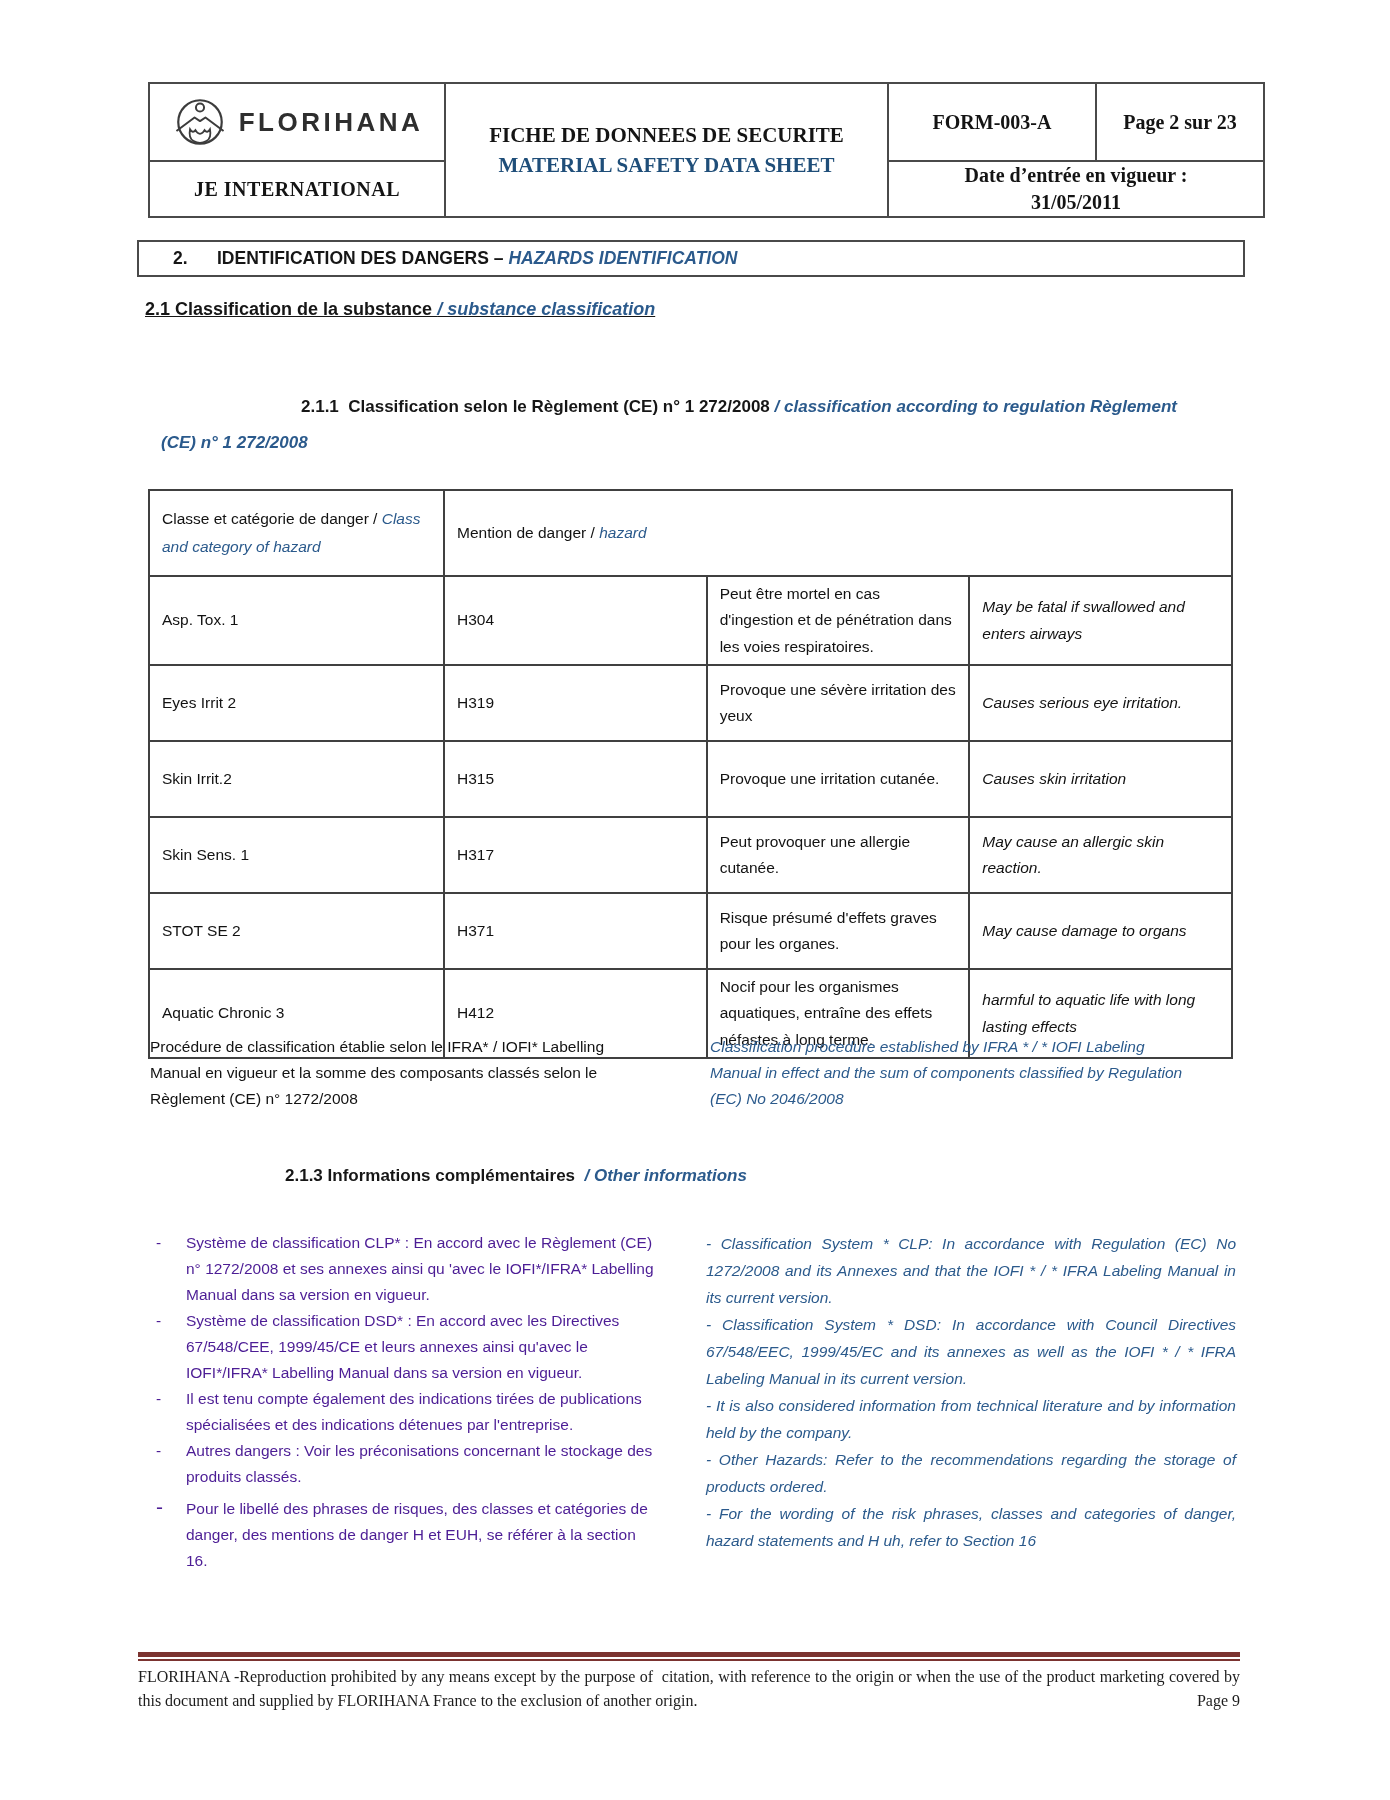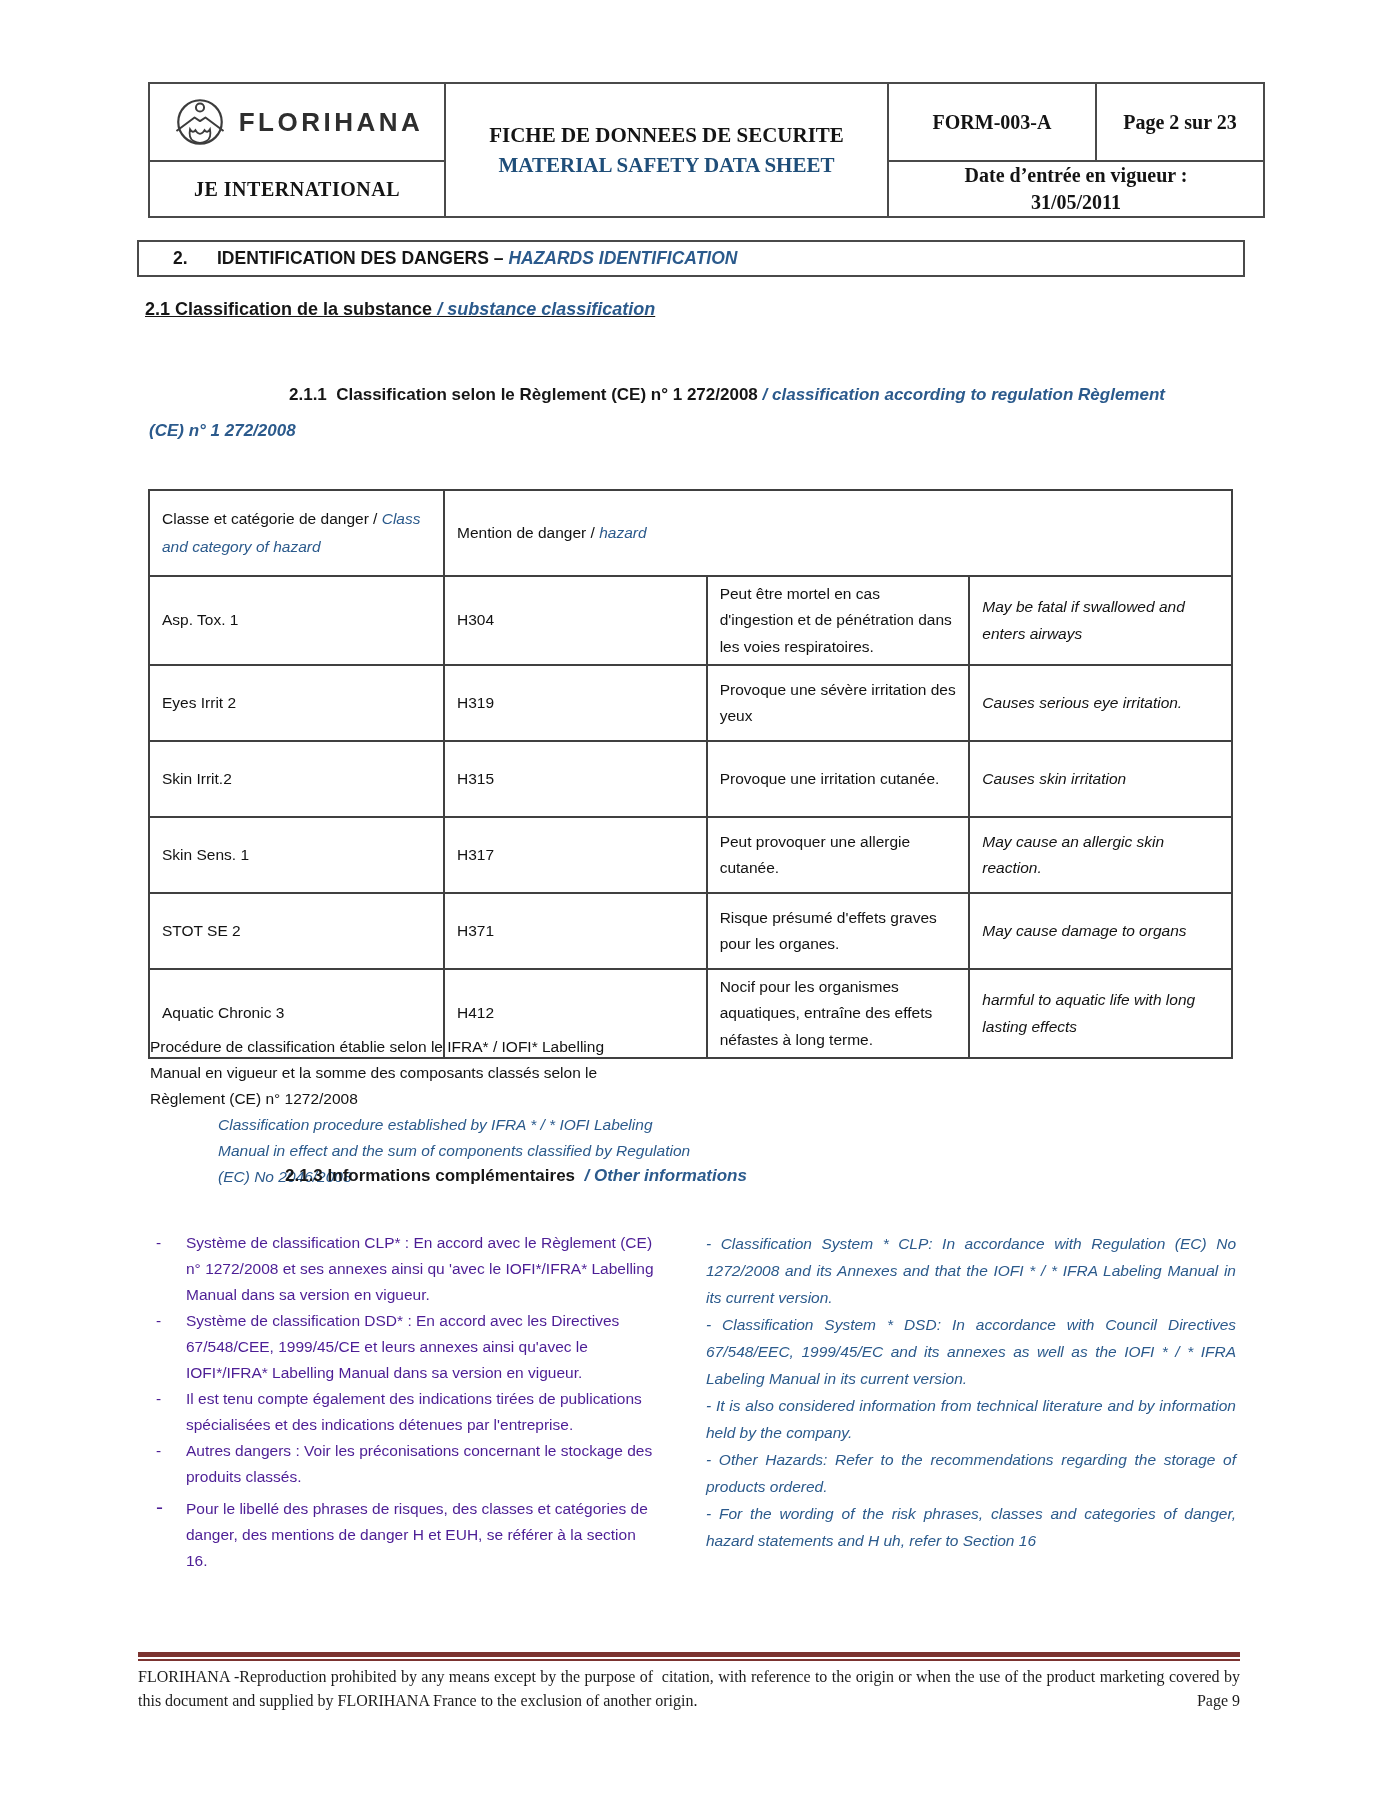--- a/index.html
+++ b/index.html
@@ -43,21 +43,21 @@
     position:absolute;left:137px;top:240px;width:1108px;height:37px;
     border:2px solid #4a4a4a;box-sizing:border-box;display:flex;align-items:center;
     font-weight:bold;font-size:17.5px;color:#161616;
   }
   .section-num{margin-left:34px;width:44px;flex:0 0 auto;}
   .sec-en{color:var(--accent_blue);font-style:italic;white-space:pre;}
   
   .h21{position:absolute;left:145px;top:299px;font-weight:bold;font-size:18px;color:#161616;text-decoration:underline;}
   .h21 .en, .h211 .en, .h213 .en{color:var(--accent_blue);font-style:italic;white-space:pre-wrap;}
   .h211{position:absolute;left:145px;top:373px;width:1055px;text-indent:140px;
-    font-weight:bold;font-size:17px;line-height:36px;color:#161616;margin:4px;}
+    font-weight:bold;font-size:17px;line-height:36px;color:#161616;margin:16px;}
   .h213{position:absolute;left:145px;top:1166px;width:1055px;text-indent:140px;
     font-weight:bold;font-size:17px;color:#161616;margin:0;}
   
   .hazard-table{
     position:absolute;left:148px;top:489px;width:1085px;border-collapse:collapse;table-layout:fixed;
   }
   .hazard-table td{
     border:2px solid #404040;padding:4px 12px;font-size:15.5px;line-height:1.7;
     color:#121212;vertical-align:middle;box-sizing:border-box;
   }
@@ -66,21 +66,21 @@
   .col-fr{width:363px;}
   .col-en{width:347px;}
   .hdr-row td{height:86px;line-height:1.8;}
   .en-cell{color:var(--accent_blue);font-style:italic;line-height:2.15;}
   .inline-en{color:var(--accent_blue);font-style:italic;}
   .code-cell{text-align:left;padding:4px 8px;}
   .stot{font-size:13px;}
   .row-tall td{height:86px;}
   .row-mid td{height:76px;}
   
-  .procedure{position:absolute;left:150px;top:1034px;display:flex;flex-direction:column;}
+  .procedure{position:absolute;left:150px;top:1034px;display:flex;}
   .proc-fr{width:492px;font-size:15.5px;line-height:26px;color:#121212;margin:0;}
   .proc-en{width:482px;margin:0 0 0 68px;font-size:15.5px;line-height:26px;
     color:var(--accent_blue);font-style:italic;}
   
   .bullets{position:absolute;left:150px;top:1230px;display:flex;}
   .fr-list{width:505px;margin:0;padding:0;list-style:none;}
   .fr-list li{
     position:relative;padding-left:36px;font-size:15.5px;line-height:26px;color:#4c1d95;
   }
   .fr-list li::before{content:"-";position:absolute;left:6px;top:0;}

